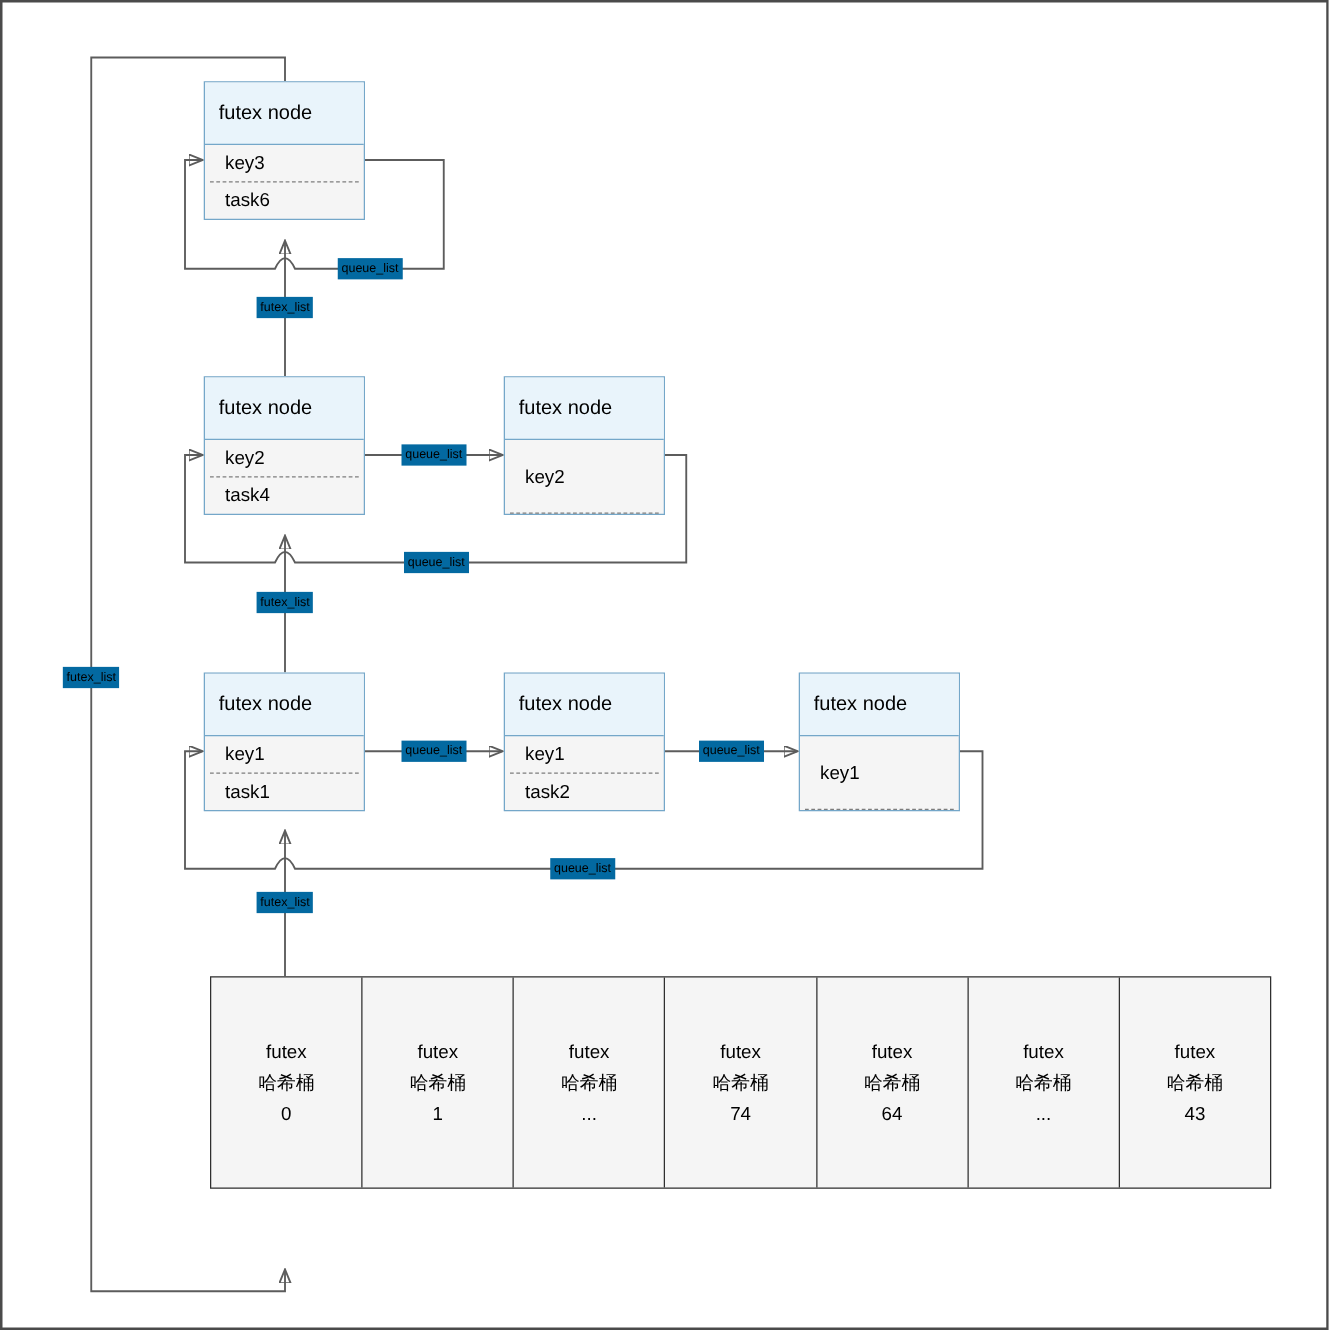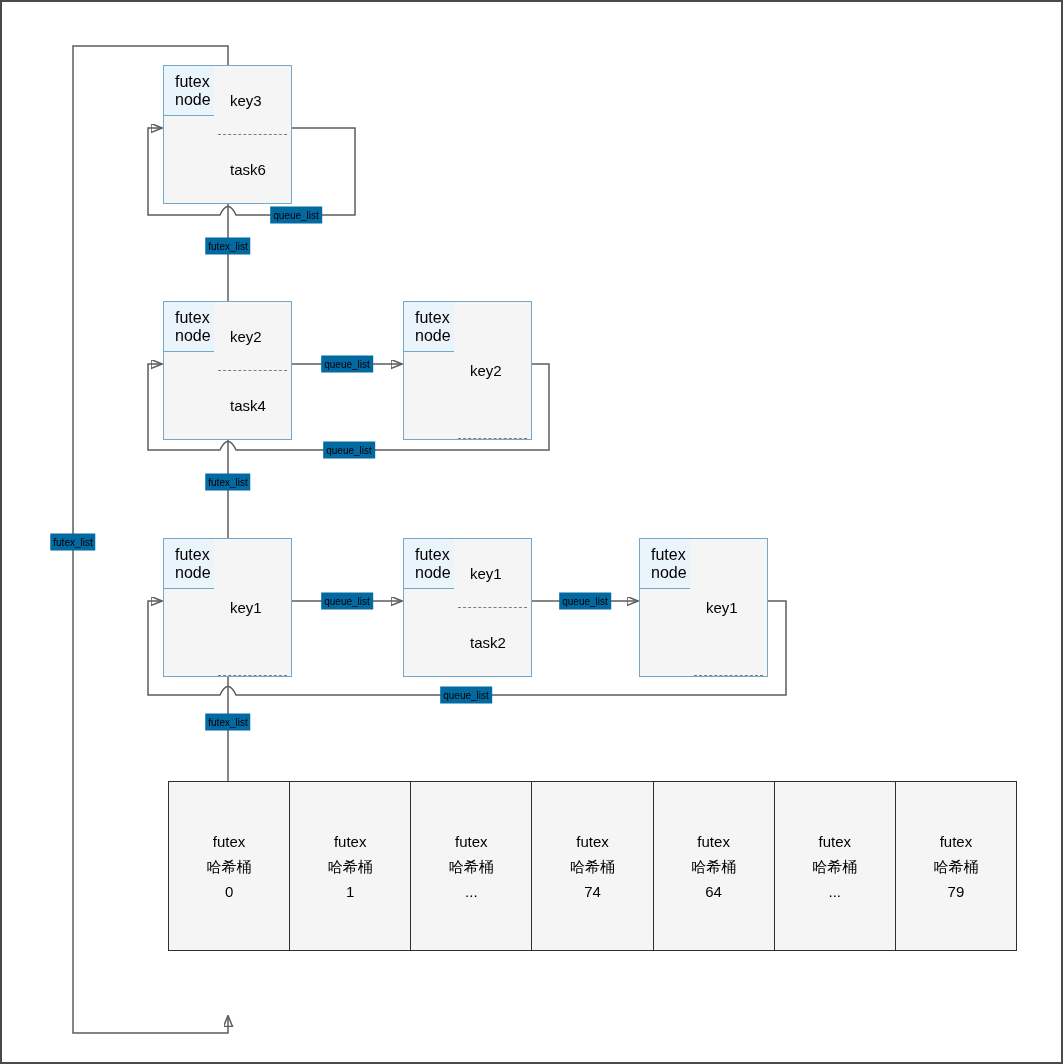--- a/index.html
+++ b/index.html
@@ -11,25 +11,25 @@
     border:2px solid #4a4a4a;
     font-family:"Liberation Sans","DejaVu Sans",sans-serif;
     color:#000;
     overflow:hidden;
   }
   svg.wires{position:absolute;left:0;top:0;width:1063px;height:1064px;}
   svg.wires path{fill:none;stroke:#5c5c5c;stroke-width:1.5;}
 
   
   .node{
-    position:absolute;width:129px;height:139px;
+    position:absolute;width:129px;height:111px;
     box-sizing:border-box;
     border:1.4px solid #74a7c9;
     background:#f5f5f5;
-    display:flex;flex-direction:row;
+    display:flex;flex-direction:column;
   }
   .node-header{
     height:50px;flex:0 0 50px;
     box-sizing:border-box;
     background:#e9f4fb;
     border-bottom:1.4px solid #74a7c9;
     display:flex;align-items:center;
     padding-left:11px;
     font-size:16px;
   }
@@ -130,20 +130,21 @@
       <div class="node-row">key2</div>
       <div class="node-sep"></div>
     </div>
   </div>
 
   <div class="node" style="left:161px;top:536px">
     <div class="node-header">futex node</div>
     <div class="node-body">
       <div class="node-row">key1</div>
       <div class="node-sep"></div>
+      <div class="node-row">task1</div>
     </div>
   </div>
 
   <div class="node" style="left:401px;top:536px">
     <div class="node-header">futex node</div>
     <div class="node-body">
       <div class="node-row">key1</div>
       <div class="node-sep"></div>
       <div class="node-row">task2</div>
     </div>
@@ -184,21 +185,21 @@
       <div>64</div>
     </div>
     <div class="bucket">
       <div>futex</div>
       <div>哈希桶</div>
       <div>...</div>
     </div>
     <div class="bucket">
       <div>futex</div>
       <div>哈希桶</div>
-      <div>79</div>
+      <div>43</div>
     </div>
   </div>
 
   <span class="lbl" style="left:294px;top:213px">queue_list</span>
   <span class="lbl" style="left:226px;top:244px">futex_list</span>
   <span class="lbl" style="left:345px;top:362px">queue_list</span>
   <span class="lbl" style="left:347px;top:448px">queue_list</span>
   <span class="lbl" style="left:226px;top:480px">futex_list</span>
   <span class="lbl" style="left:345px;top:599px">queue_list</span>
   <span class="lbl" style="left:583px;top:599px">queue_list</span>

